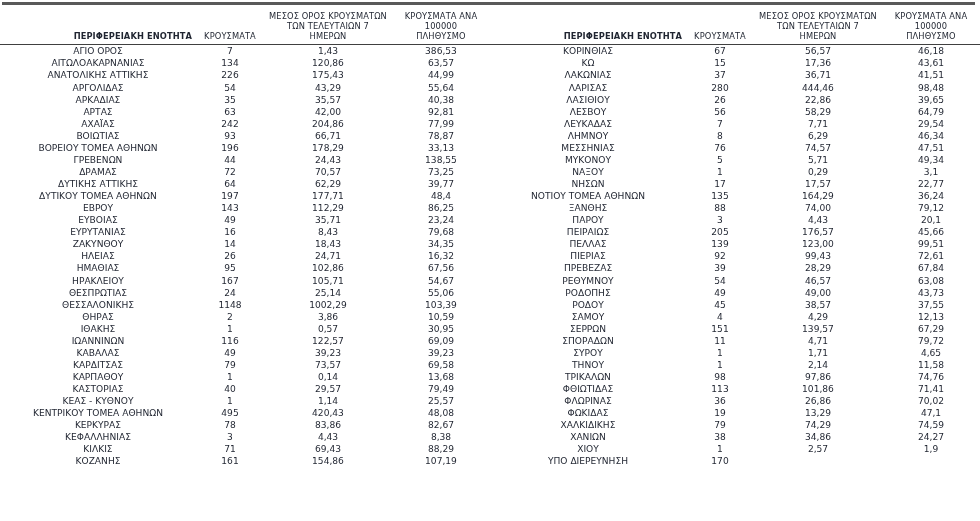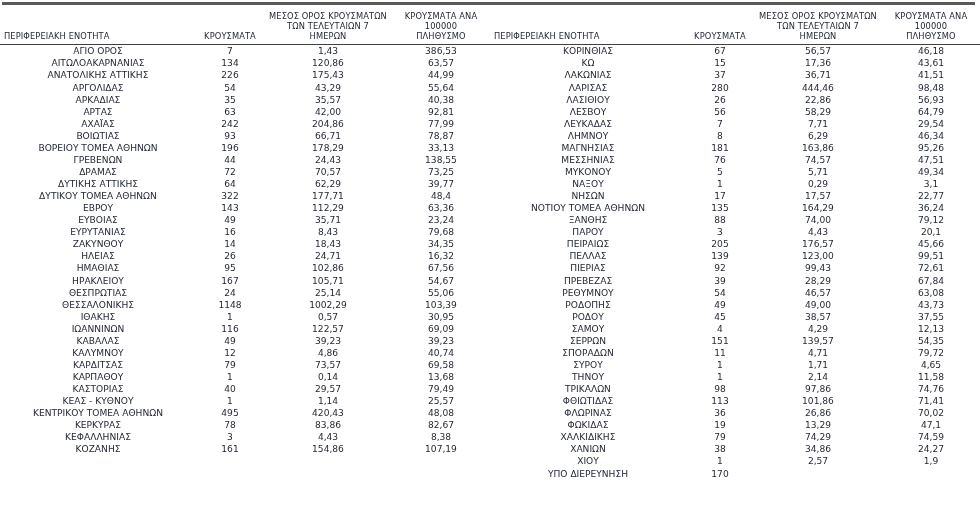--- a/index.html
+++ b/index.html
@@ -56,21 +56,22 @@
     font-size: 8.3px;
     letter-spacing: .1px;
     vertical-align: bottom;
     padding: 0 4px 3px 4px;
     border-bottom: 1.6px solid #404040;
     line-height: 1.22;
     white-space: normal;
     color: #1f2430;
   }
   thead th.h-name {
-    text-align: left;
+    text-align: right;
+    font-weight: bold;
   }
   thead th .l2 { display: block; }
 
   tbody td {
     padding: 0 4px;
     height: 12.06px;
     line-height: 12.06px;
     text-align: center;
     white-space: nowrap;
     overflow: hidden;
@@ -180,29 +181,29 @@
               <td class="rate">73,25</td>
             </tr>
             <tr>
               <td class="name">ΔΥΤΙΚΗΣ ΑΤΤΙΚΗΣ</td>
               <td class="cases">64</td>
               <td class="avg">62,29</td>
               <td class="rate">39,77</td>
             </tr>
             <tr>
               <td class="name">ΔΥΤΙΚΟΥ ΤΟΜΕΑ ΑΘΗΝΩΝ</td>
-              <td class="cases">322</td>
+              <td class="cases">197</td>
               <td class="avg">177,71</td>
               <td class="rate">48,4</td>
             </tr>
             <tr>
               <td class="name">ΕΒΡΟΥ</td>
               <td class="cases">143</td>
               <td class="avg">112,29</td>
-              <td class="rate">63,36</td>
+              <td class="rate">86,25</td>
             </tr>
             <tr>
               <td class="name">ΕΥΒΟΙΑΣ</td>
               <td class="cases">49</td>
               <td class="avg">35,71</td>
               <td class="rate">23,24</td>
             </tr>
             <tr>
               <td class="name">ΕΥΡΥΤΑΝΙΑΣ</td>
               <td class="cases">16</td>
@@ -239,44 +240,44 @@
               <td class="avg">25,14</td>
               <td class="rate">55,06</td>
             </tr>
             <tr>
               <td class="name">ΘΕΣΣΑΛΟΝΙΚΗΣ</td>
               <td class="cases">1148</td>
               <td class="avg">1002,29</td>
               <td class="rate">103,39</td>
             </tr>
             <tr>
+              <td class="name">ΘΗΡΑΣ</td>
+              <td class="cases">2</td>
+              <td class="avg">3,86</td>
+              <td class="rate">10,59</td>
+            </tr>
+            <tr>
               <td class="name">ΙΘΑΚΗΣ</td>
               <td class="cases">1</td>
               <td class="avg">0,57</td>
               <td class="rate">30,95</td>
             </tr>
             <tr>
               <td class="name">ΙΩΑΝΝΙΝΩΝ</td>
               <td class="cases">116</td>
               <td class="avg">122,57</td>
               <td class="rate">69,09</td>
             </tr>
             <tr>
               <td class="name">ΚΑΒΑΛΑΣ</td>
               <td class="cases">49</td>
               <td class="avg">39,23</td>
               <td class="rate">39,23</td>
             </tr>
             <tr>
-              <td class="name">ΚΑΛΥΜΝΟΥ</td>
-              <td class="cases">12</td>
-              <td class="avg">4,86</td>
-              <td class="rate">40,74</td>
-            </tr>
-            <tr>
               <td class="name">ΚΑΡΔΙΤΣΑΣ</td>
               <td class="cases">79</td>
               <td class="avg">73,57</td>
               <td class="rate">69,58</td>
             </tr>
             <tr>
               <td class="name">ΚΑΡΠΑΘΟΥ</td>
               <td class="cases">1</td>
               <td class="avg">0,14</td>
               <td class="rate">13,68</td>
@@ -303,20 +304,26 @@
               <td class="name">ΚΕΡΚΥΡΑΣ</td>
               <td class="cases">78</td>
               <td class="avg">83,86</td>
               <td class="rate">82,67</td>
             </tr>
             <tr>
               <td class="name">ΚΕΦΑΛΛΗΝΙΑΣ</td>
               <td class="cases">3</td>
               <td class="avg">4,43</td>
               <td class="rate">8,38</td>
+            </tr>
+            <tr>
+              <td class="name">ΚΙΛΚΙΣ</td>
+              <td class="cases">71</td>
+              <td class="avg">69,43</td>
+              <td class="rate">88,29</td>
             </tr>
             <tr>
               <td class="name">ΚΟΖΑΝΗΣ</td>
               <td class="cases">161</td>
               <td class="avg">154,86</td>
               <td class="rate">107,19</td>
             </tr>
           </tbody>
       </table>
     </div>
@@ -365,47 +372,41 @@
             <tr>
               <td class="name">ΛΑΡΙΣΑΣ</td>
               <td class="cases">280</td>
               <td class="avg">444,46</td>
               <td class="rate">98,48</td>
             </tr>
             <tr>
               <td class="name">ΛΑΣΙΘΙΟΥ</td>
               <td class="cases">26</td>
               <td class="avg">22,86</td>
-              <td class="rate">56,93</td>
+              <td class="rate">39,65</td>
             </tr>
             <tr>
               <td class="name">ΛΕΣΒΟΥ</td>
               <td class="cases">56</td>
               <td class="avg">58,29</td>
               <td class="rate">64,79</td>
             </tr>
             <tr>
               <td class="name">ΛΕΥΚΑΔΑΣ</td>
               <td class="cases">7</td>
               <td class="avg">7,71</td>
               <td class="rate">29,54</td>
             </tr>
             <tr>
               <td class="name">ΛΗΜΝΟΥ</td>
               <td class="cases">8</td>
               <td class="avg">6,29</td>
               <td class="rate">46,34</td>
             </tr>
             <tr>
-              <td class="name">ΜΑΓΝΗΣΙΑΣ</td>
-              <td class="cases">181</td>
-              <td class="avg">163,86</td>
-              <td class="rate">95,26</td>
-            </tr>
-            <tr>
               <td class="name">ΜΕΣΣΗΝΙΑΣ</td>
               <td class="cases">76</td>
               <td class="avg">74,57</td>
               <td class="rate">47,51</td>
             </tr>
             <tr>
               <td class="name">ΜΥΚΟΝΟΥ</td>
               <td class="cases">5</td>
               <td class="avg">5,71</td>
               <td class="rate">49,34</td>
@@ -485,21 +486,21 @@
             <tr>
               <td class="name">ΣΑΜΟΥ</td>
               <td class="cases">4</td>
               <td class="avg">4,29</td>
               <td class="rate">12,13</td>
             </tr>
             <tr>
               <td class="name">ΣΕΡΡΩΝ</td>
               <td class="cases">151</td>
               <td class="avg">139,57</td>
-              <td class="rate">54,35</td>
+              <td class="rate">67,29</td>
             </tr>
             <tr>
               <td class="name">ΣΠΟΡΑΔΩΝ</td>
               <td class="cases">11</td>
               <td class="avg">4,71</td>
               <td class="rate">79,72</td>
             </tr>
             <tr>
               <td class="name">ΣΥΡΟΥ</td>
               <td class="cases">1</td>

